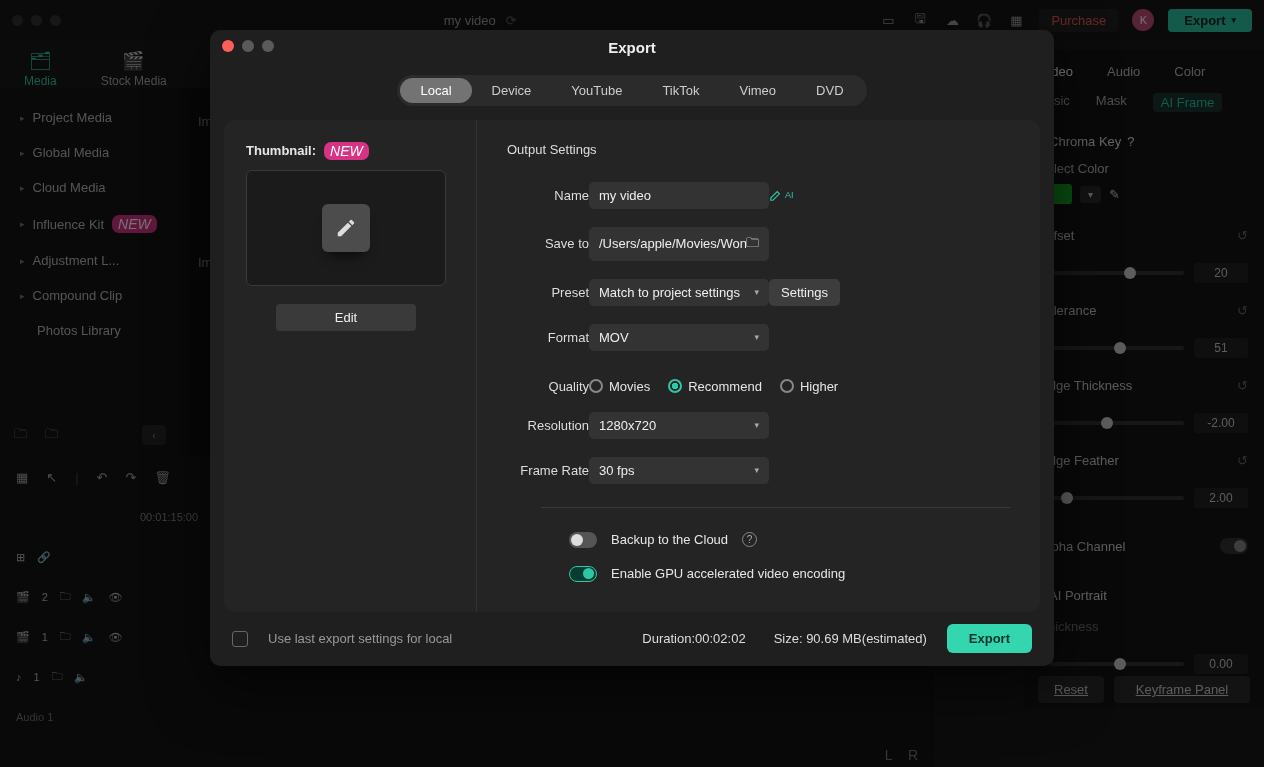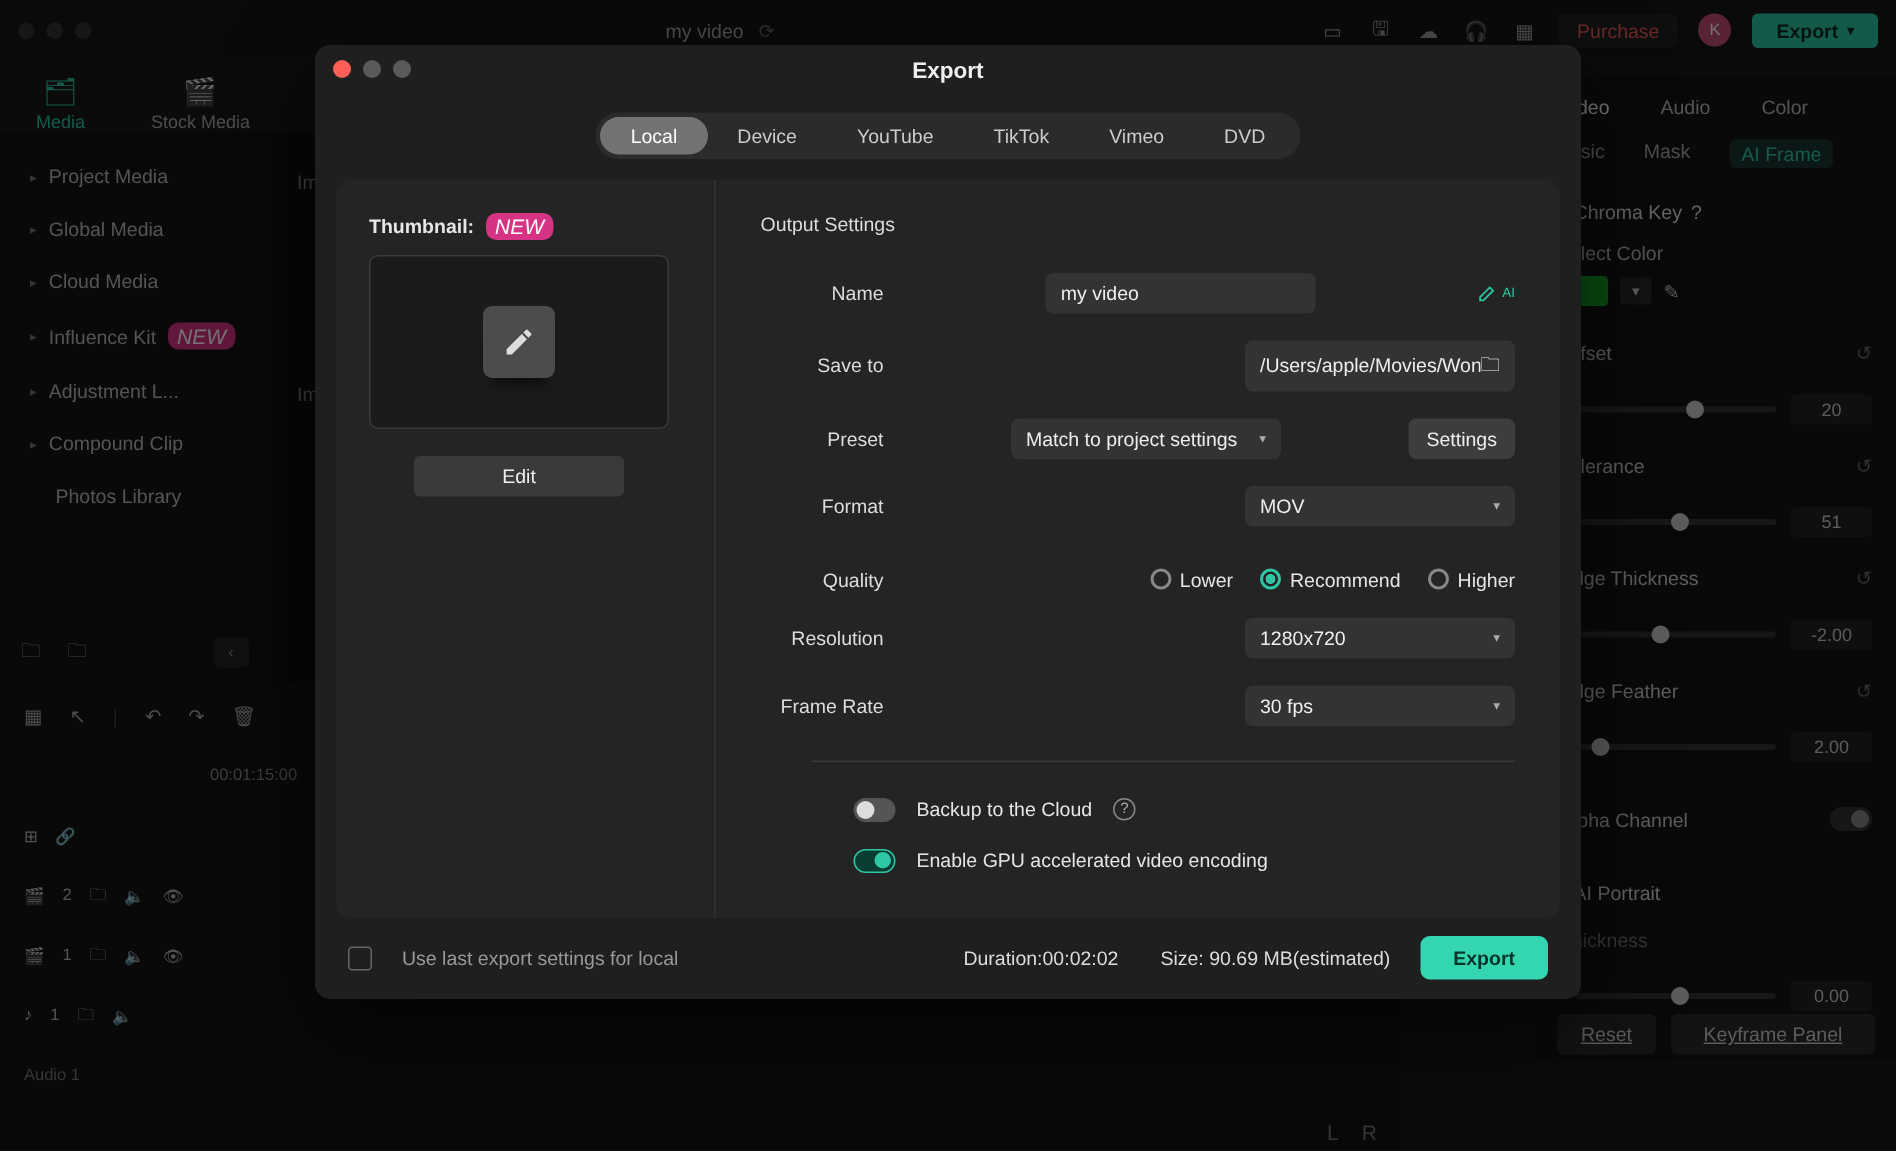--- a/index.html
+++ b/index.html
@@ -85,21 +85,21 @@
 
 .modal .body { flex:1; display:flex; background:#242424; margin:0 14px; border-radius:10px; }
 .modal .body .left { width:252px; padding:22px; }
 .modal .body .left .th-row { display:flex; align-items:center; gap:8px; padding-bottom:10px;}
 .modal .thumb-box { width:200px; height:116px; background:#1b1b1b; border:1px solid #3a3a3a; border-radius:6px; display:flex; align-items:center; justify-content:center; }
 .modal .thumb-icon { width:48px; height:48px; background:#4c4c4c; border-radius:6px; display:flex; align-items:center; justify-content:center; box-shadow: 0 10px 10px -6px rgba(0,0,0,.6);}
 .modal .edit-btn { margin-top:18px; width:140px; margin-left:30px; background:#3a3a3a; color:#eee; text-align:center; padding:6px 0; border-radius:4px; }
 
 .modal .body .right { flex:1; padding:22px 30px; border-left:1px solid #333; }
 .modal .sec-title { color:#ddd; padding-bottom:16px; }
-.modal .form-row { display:flex; align-items:center; padding:9px 0;justify-content:space-between; }
+.modal .form-row { display:flex; align-items:center; padding:9px 0; }
 .modal .form-row .lbl { width:82px; text-align:right; color:#ddd; font-size:13px; }
 .modal .inp, .modal .sel {
   width:180px; background:#333; border-radius:5px; padding:6px 10px; color:#eee;
   display:flex; align-items:center; justify-content:space-between; font-size:13px;
 }
 .modal .sel .caret { font-size:9px; color:#aaa; }
 .modal .settings-btn { background:#3d3d3d; padding:6px 12px; border-radius:5px; color:#eee; font-size:13px; }
 .modal .ai-edit { color:#2ec7a5; display:flex; align-items:center; gap:2px; font-size:14px;}
 
 .modal .radio-set { display:flex; gap:18px; align-items:center; }
@@ -432,21 +432,21 @@
           <span>MOV</span>
           <span class="caret">▾</span>
         </span>
       </div>
 
       <div class="form-row" style="margin-top:10px">
         <span class="lbl">Quality</span>
         <div class="radio-set">
           <span class="radio">
               <span class="dot"></span>
-              <span>Lower</span>
+              <span>Movies</span>
             </span>
           <span class="radio on">
               <span class="dot"></span>
               <span>Recommend</span>
             </span>
           <span class="radio">
               <span class="dot"></span>
               <span>Higher</span>
             </span>
         </div>

